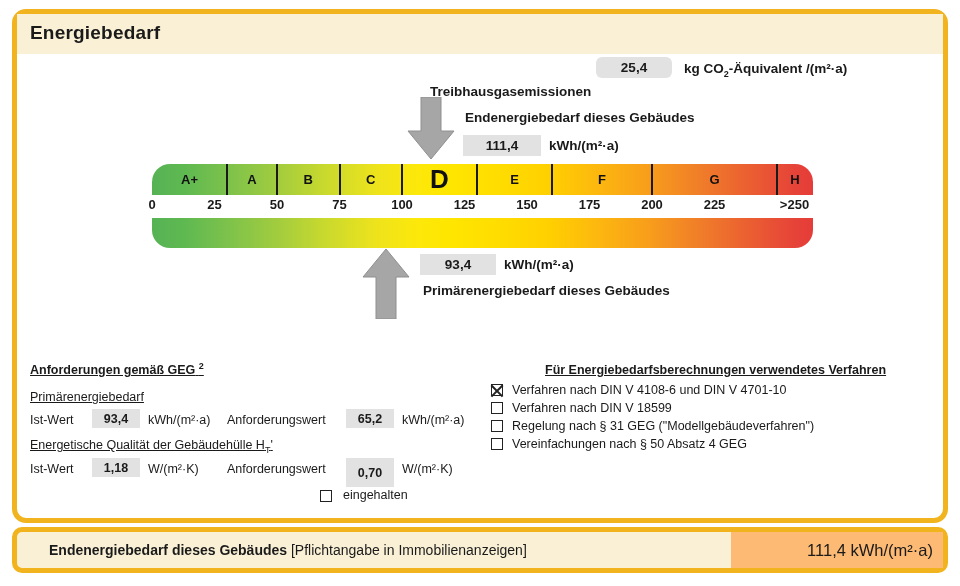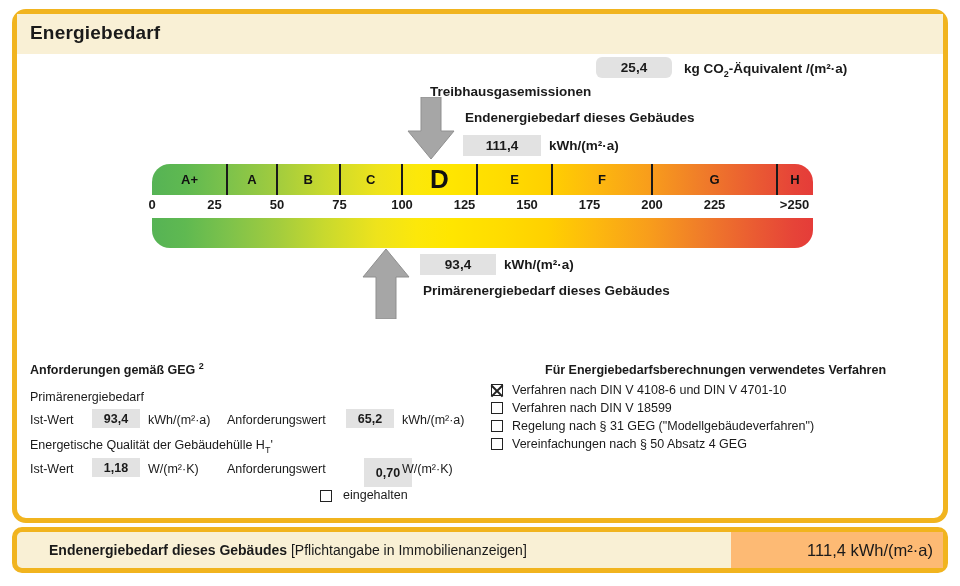--- a/index.html
+++ b/index.html
@@ -13,21 +13,21 @@
     left:12px;top:9px;width:926px;height:504px;
     border:5px solid #f1b41f;border-radius:14px;background:#fff;
   }
   .header-band{
     left:17px;top:14px;width:926px;height:40px;background:#f9f0d5;
   }
   .page-title{left:30px;top:22px;font-size:19px;font-weight:bold;letter-spacing:.2px;}
   
   .b135{font-size:13.5px;font-weight:bold;}
   .t125{font-size:12.5px;}
-  .u{}
+  .u{text-decoration:underline;}
   .bold{font-weight:bold;}
   .valbox{
     background:#e2e2e2;display:flex;align-items:center;justify-content:center;
     font-weight:bold;font-size:13.5px;
   }
   .valbox.small{font-size:12.5px;}
   
   .band{
     left:152px;width:661px;height:31px;
     background:linear-gradient(90deg,
@@ -167,21 +167,21 @@
   <div class="abs t125" style="left:402px;top:413px;">kWh/(m²·a)</div>
 
   <div class="abs t125 u" style="left:30px;top:438px;"><span>Energetische Qualität der Gebäudehülle H</span><sub>T</sub><span>'</span></div>
 
   <div class="abs t125" style="left:30px;top:462px;">Ist-Wert</div>
   <div class="abs valbox small" style="left:92px;top:458px;width:48px;height:19px;">
     <span>1,18</span>
   </div>
   <div class="abs t125" style="left:148px;top:462px;">W/(m²·K)</div>
   <div class="abs t125" style="left:227px;top:462px;">Anforderungswert</div>
-  <div class="abs valbox small" style="left:364px;top:458px;width:48px;height:29px;">
+  <div class="abs valbox small" style="left:346px;top:458px;width:48px;height:29px;">
     <span>0,70</span>
   </div>
   <div class="abs t125" style="left:402px;top:462px;">W/(m²·K)</div>
 
   <span class="checkbox abs" style="left:320px;top:488px;"></span>
   <div class="abs t125" style="left:343px;top:488px;">eingehalten</div>
 
   
   <div class="abs t125 bold u" style="left:497px;top:363px;margin-left:48px;">Für Energiebedarfsberechnungen verwendetes Verfahren</div>
 

